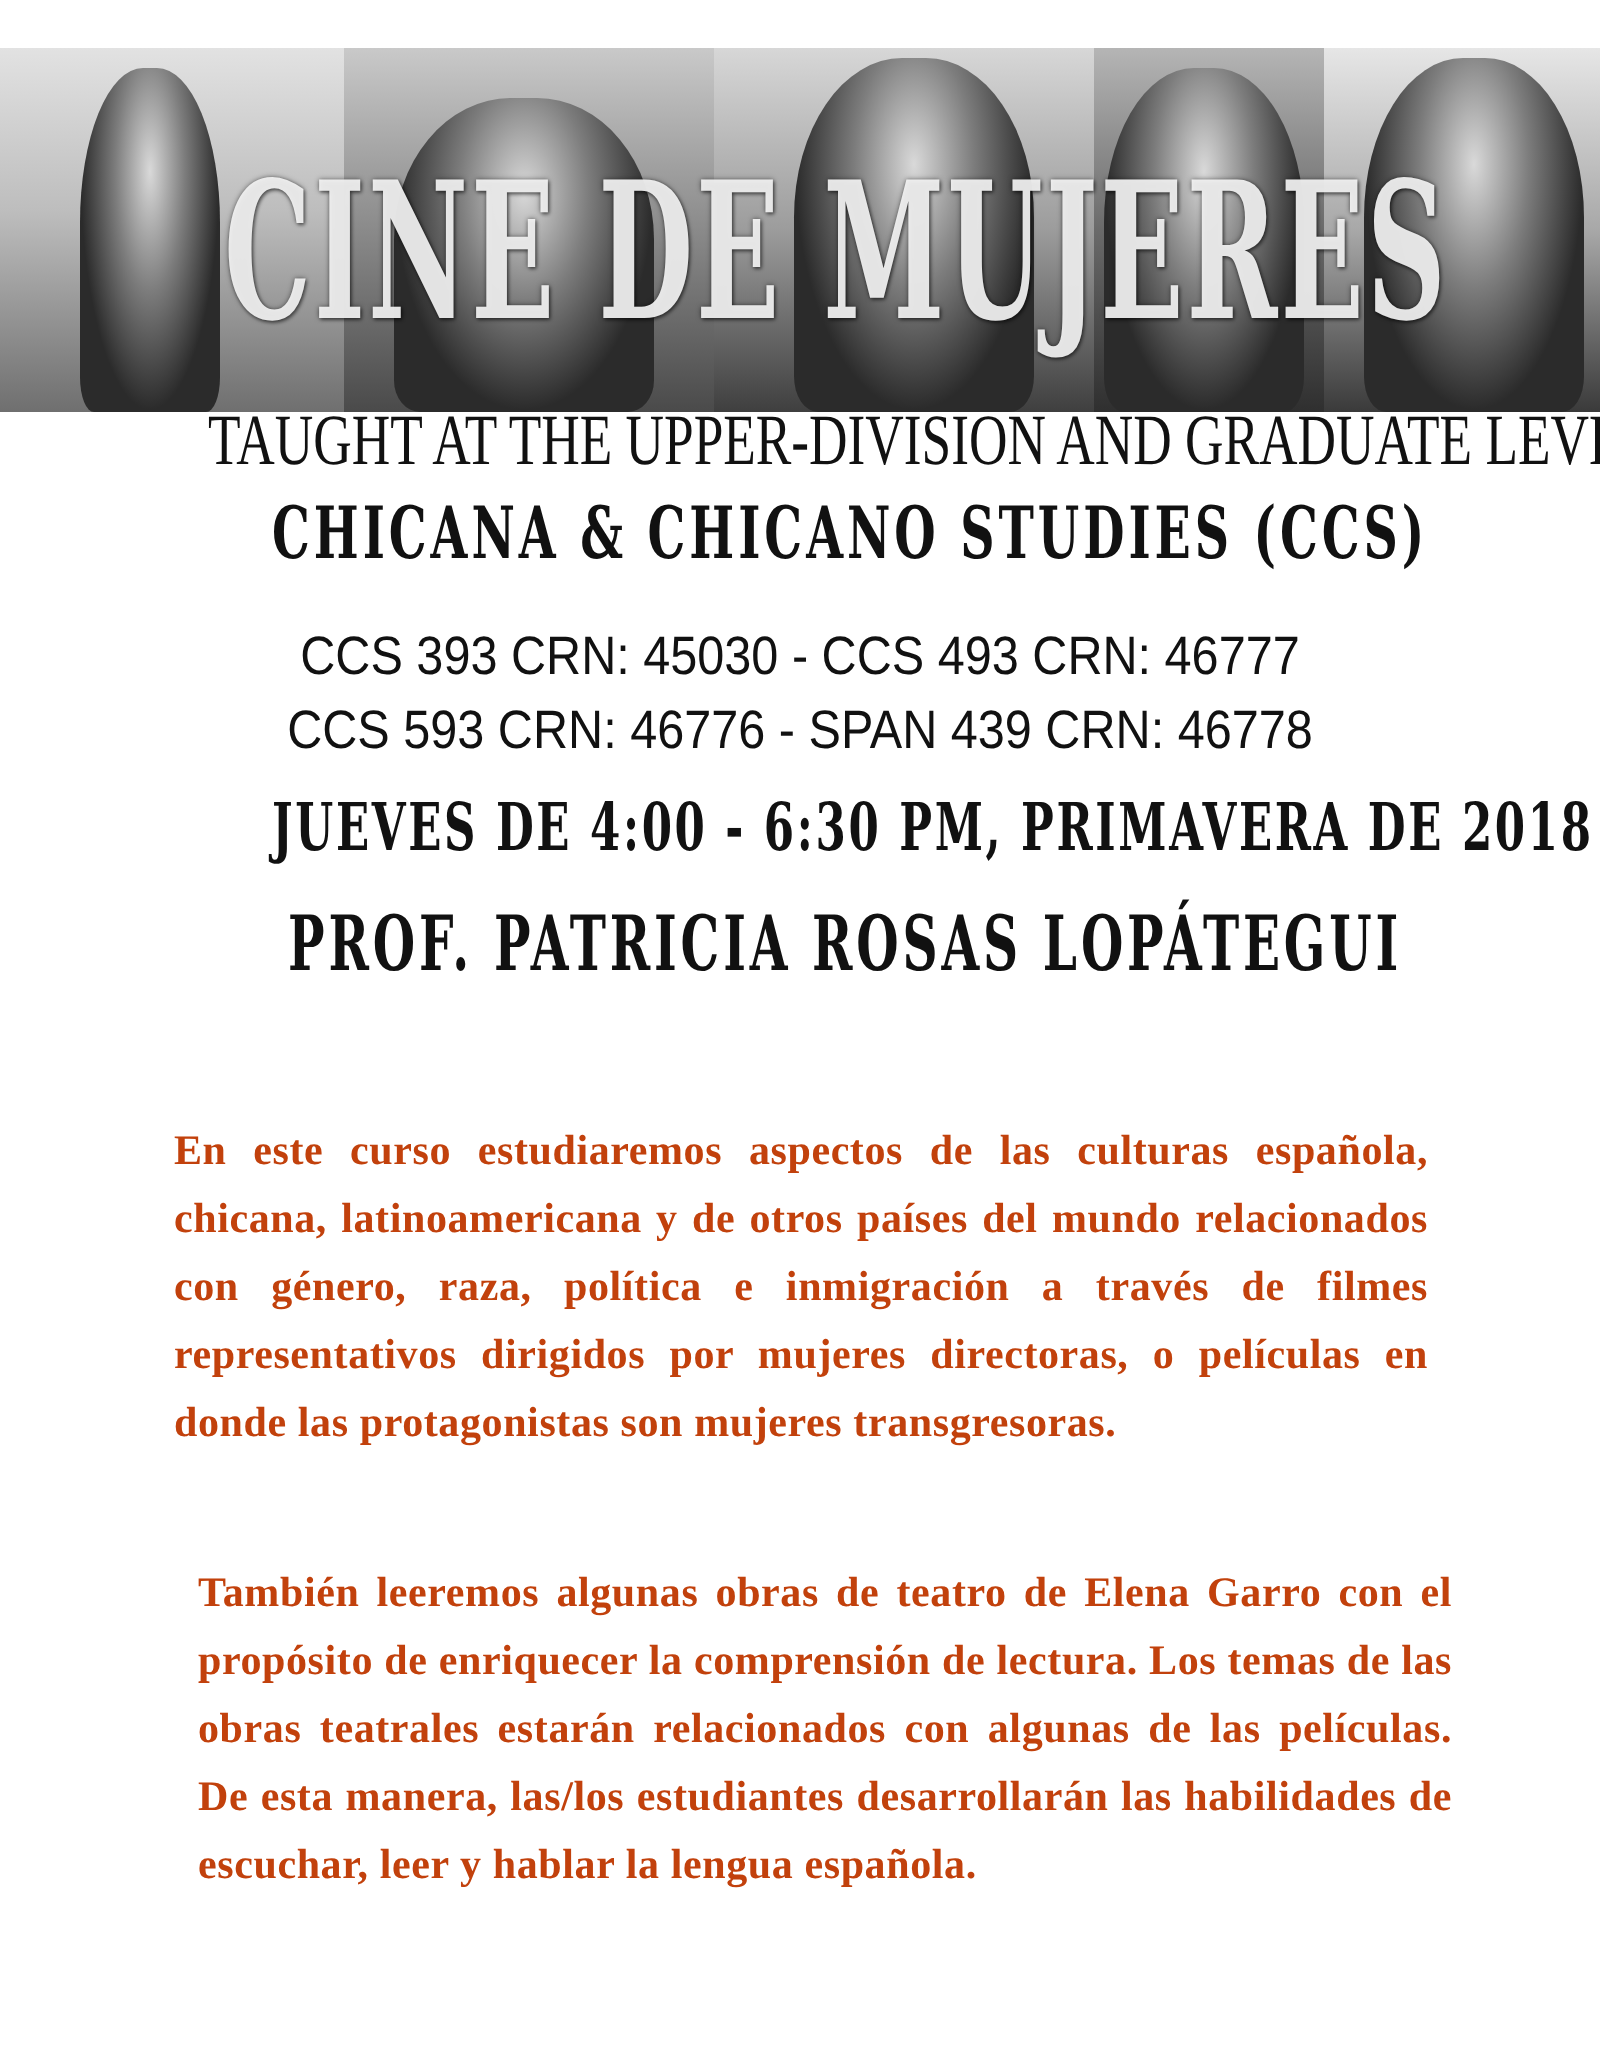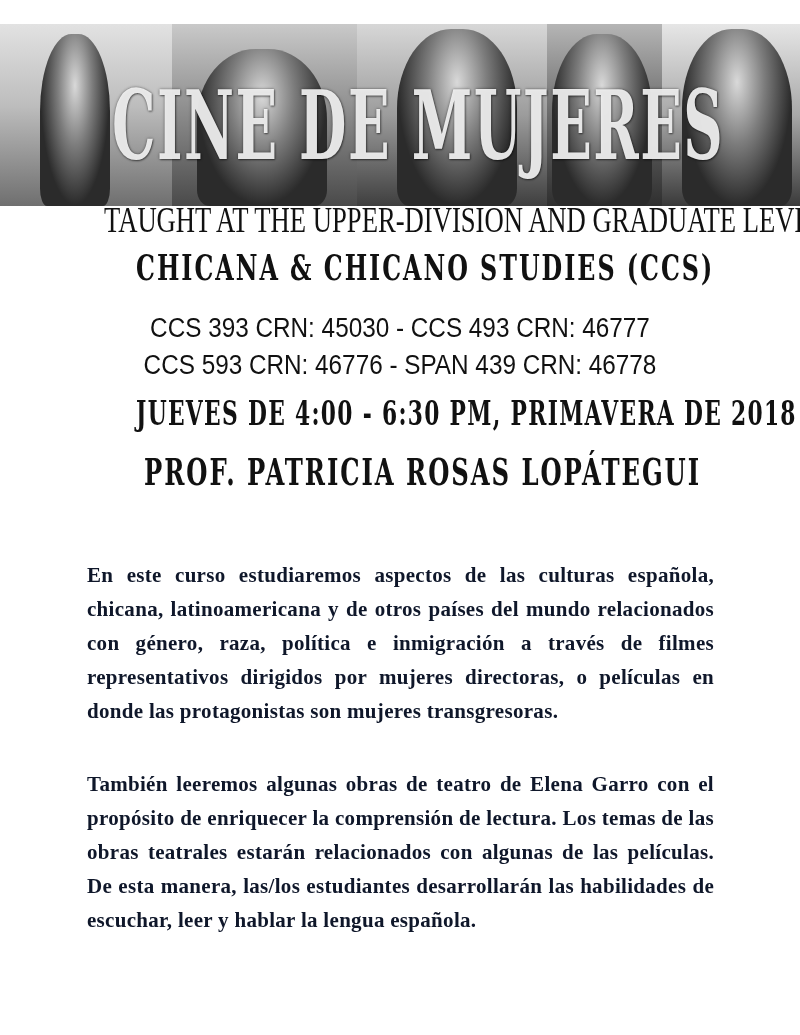--- a/index.html
+++ b/index.html
@@ -58,21 +58,21 @@
   }
   .prof {
     position: absolute; left: 0; top: 449px; width: 800px; text-align: center;
     font-family: "DejaVu Serif", serif; font-weight: bold; font-size: 38px;
     letter-spacing: 3px; color: #111;
     transform: scaleX(0.64); transform-origin: 50% 0; white-space: nowrap;
   }
   .body-text {
     position: absolute; left: 87px; width: 627px;
     font-family: "Liberation Serif", serif; font-weight: bold; font-size: 21px;
-    line-height: 34px; text-align: justify; color: #0f172a;
+    line-height: 34px; text-align: justify; color: #c2410c;
     letter-spacing: 0.3px;
   }
   .para1 { top: 558px; }
   .para2 { top: 767px; }
 </style>
 </head>
 <body>
 
 <div class="banner">
   <div class="panel p1">
@@ -94,13 +94,13 @@
 </div>
 
 <div class="subtitle">TAUGHT AT THE UPPER-DIVISION AND GRADUATE LEVELS</div>
 <div class="dept">CHICANA &amp; CHICANO STUDIES (CCS)</div>
 <div class="crn crn1">CCS 393 CRN: 45030 - CCS 493 CRN: 46777</div>
 <div class="crn crn2">CCS 593 CRN: 46776 - SPAN 439 CRN: 46778</div>
 <div class="schedule">JUEVES DE 4:00 - 6:30 PM, PRIMAVERA DE 2018</div>
 <div class="prof">PROF. PATRICIA ROSAS LOPÁTEGUI</div>
 
 <p class="body-text para1" style="margin:0;">En este curso estudiaremos aspectos de las culturas española, chicana, latinoamericana y de otros países del mundo relacionados con género, raza, política e inmigración a través de filmes representativos dirigidos por mujeres directoras, o películas en donde las protagonistas son mujeres transgresoras.</p>
-<p class="body-text para2" style="margin:0;">También leeremos algunas obras de teatro de Elena Garro con el propósito de enriquecer la comprensión de lectura. Los temas de las obras teatrales estarán relacionados con algunas de las películas. De esta manera, las/los estudiantes desarrollarán las habilidades de escuchar, leer y hablar la lengua española.</p>
+<p class="body-text para2" style="margin:12px;">También leeremos algunas obras de teatro de Elena Garro con el propósito de enriquecer la comprensión de lectura. Los temas de las obras teatrales estarán relacionados con algunas de las películas. De esta manera, las/los estudiantes desarrollarán las habilidades de escuchar, leer y hablar la lengua española.</p>
 
 </body></html>

